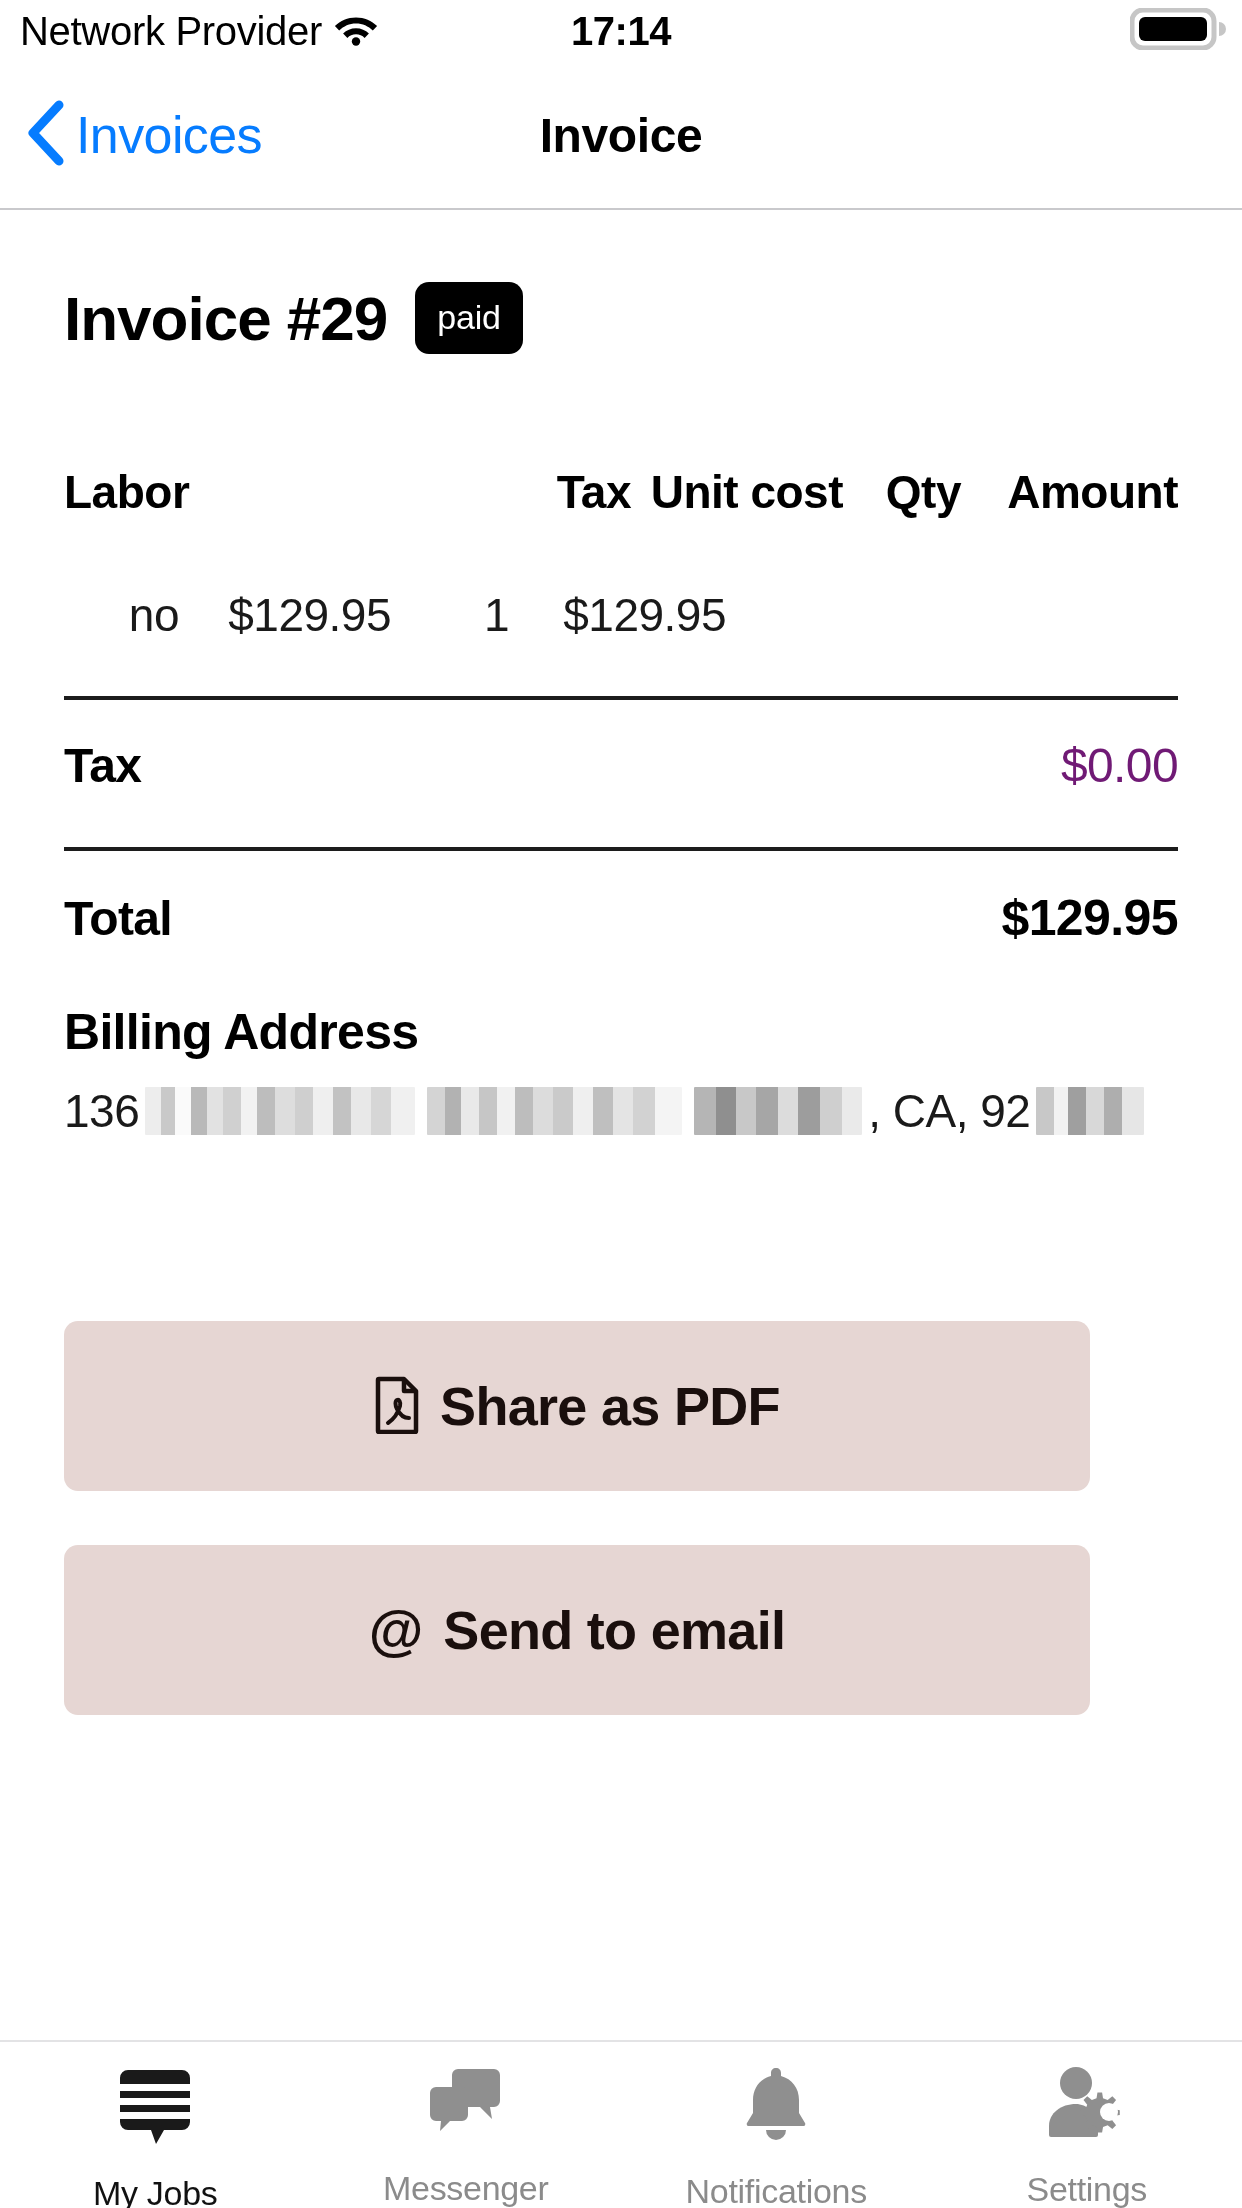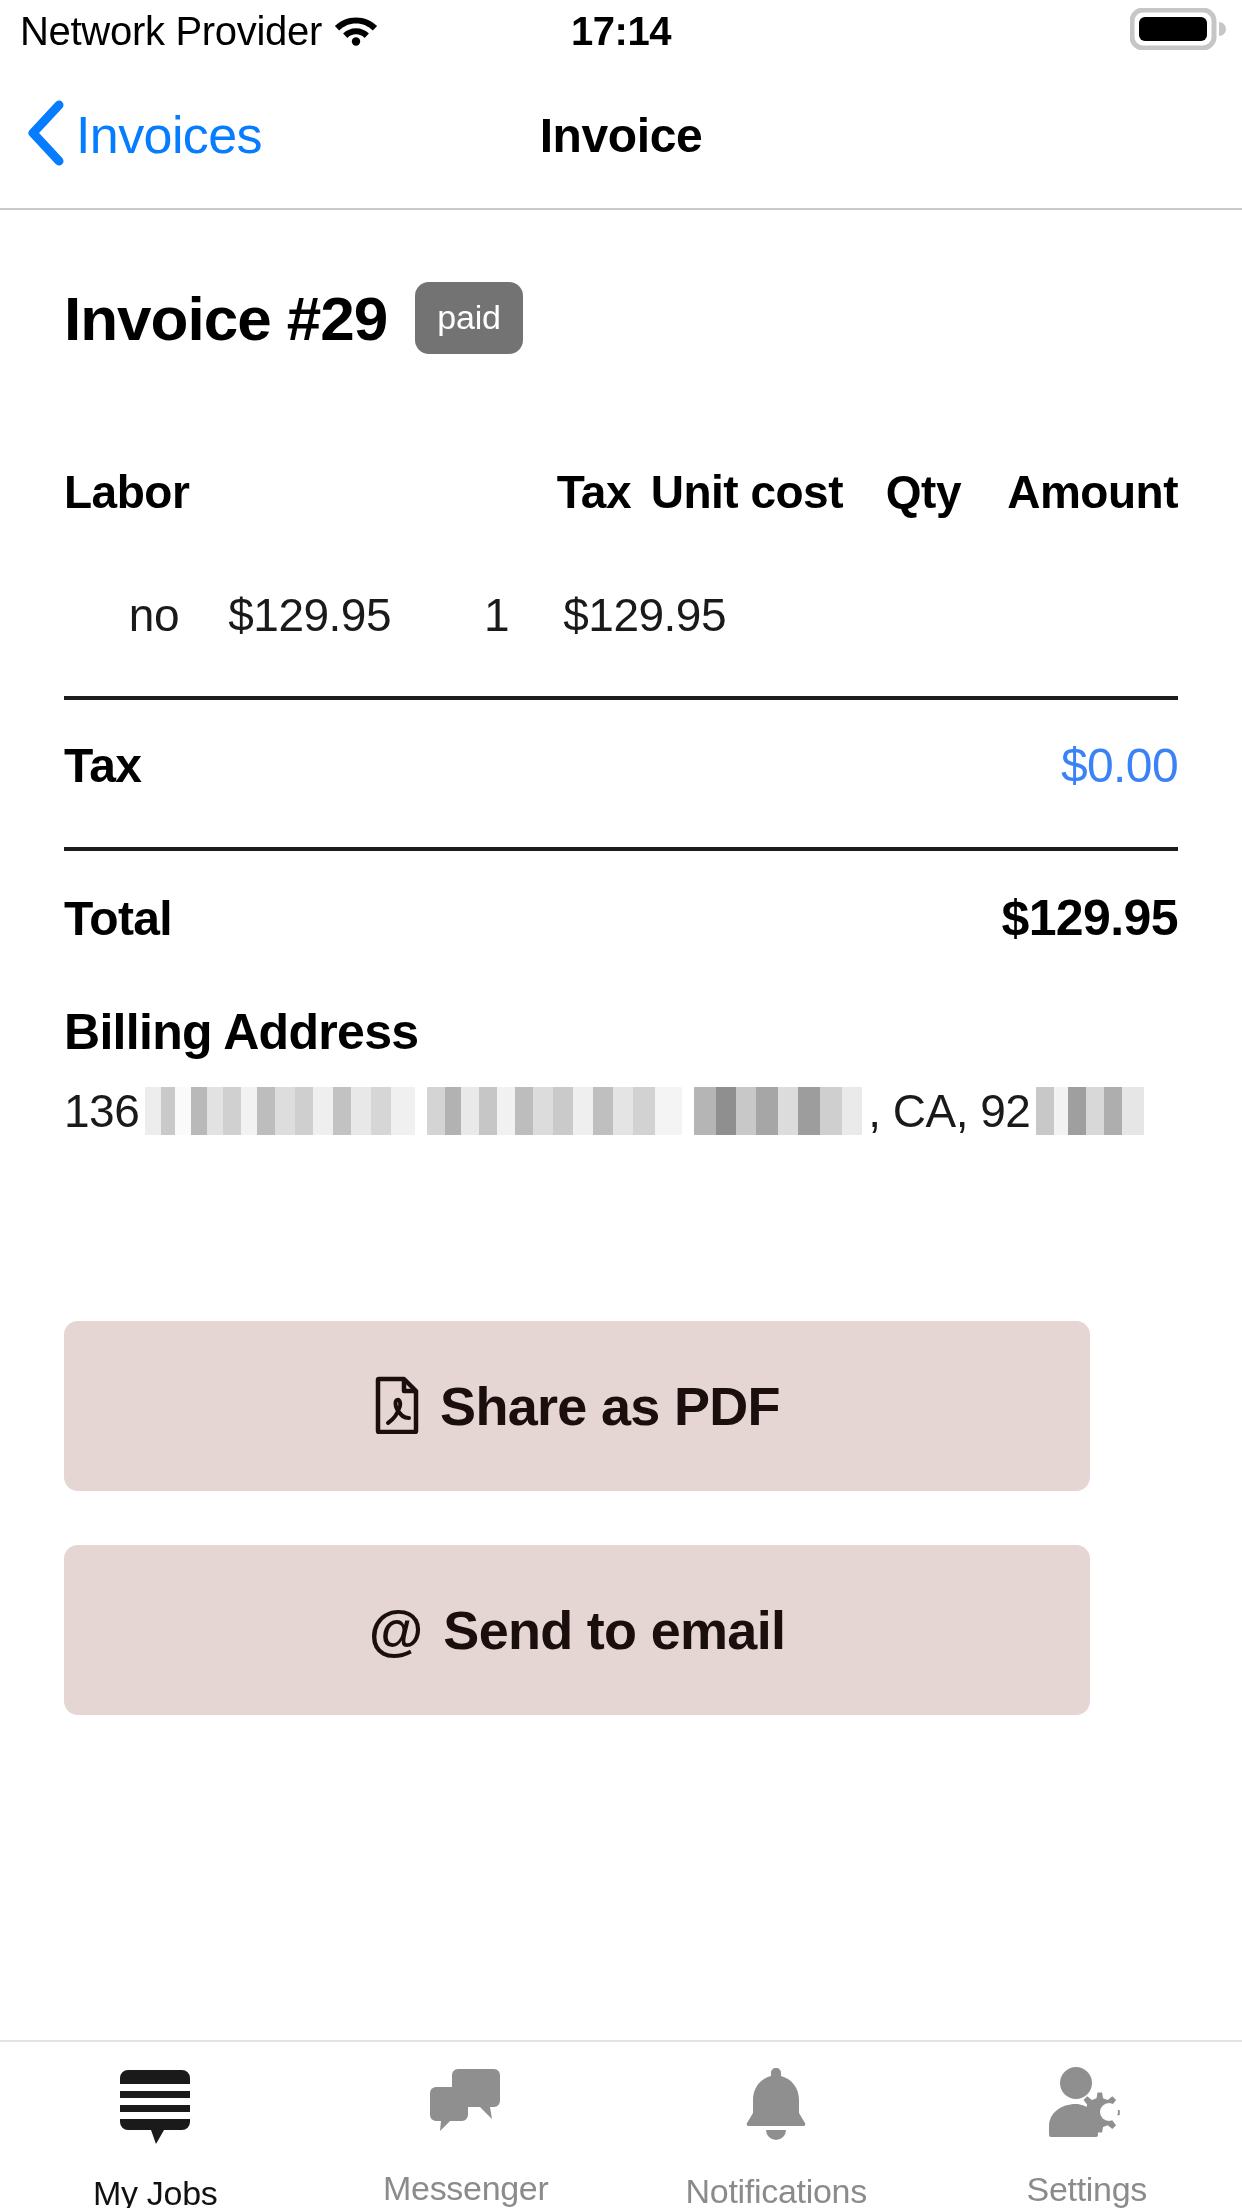--- a/index.html
+++ b/index.html
@@ -53,21 +53,21 @@
 
   
   .content { position:absolute; top:210px; left:0; width:1242px; }
 
   .inv-head {
     display:flex; align-items:center; gap:28px;
     padding:72px 0 0 64px;
   }
   .inv-title { font-size:62px; font-weight:bold; color:#000; letter-spacing:-1px; }
   .badge {
-    background:#737373; color:#fff;
+    background:#000000; color:#fff;
     font-size:34px; line-height:1;
     padding:18px 22px 20px; border-radius:14px;
     letter-spacing:-0.2px;
   }
 
   
   .table { margin:78px 64px 0 64px; width:1114px; }
   .trow { display:flex; align-items:baseline; width:100%; }
   .c-labor  { width:452px; text-align:left; }
   .c-tax    { width:115px; text-align:right; }
@@ -78,21 +78,21 @@
   .tbody .trow > div { font-size:46px; font-weight:normal; color:#1a1a1a; letter-spacing:-0.5px; }
   .tbody .trow { margin-top:36px; }
 
   .rule { height:4px; background:#1c1c1c; width:1114px; margin:54px 0 0 0; }
 
   .sumrow {
     display:flex; justify-content:space-between; align-items:baseline;
     width:1114px; margin-top:38px;
   }
   .sum-label { font-size:48px; font-weight:bold; color:#000; letter-spacing:-0.6px; }
-  .sum-value-reg { font-size:48px; font-weight:normal; color:#3b82f6; letter-spacing:-0.6px; }
+  .sum-value-reg { font-size:48px; font-weight:normal; color:#701a75; letter-spacing:-0.6px; }
   .sum-value-bold { font-size:50px; font-weight:bold; color:#000; letter-spacing:-0.6px; }
 
   
   .billing { margin:56px 64px 0 64px; width:1114px; }
   .billing-title { font-size:50px; font-weight:bold; color:#000; letter-spacing:-0.7px; }
   .billing-line {
     margin-top:22px; display:flex; align-items:center; gap:0;
     font-size:46px; color:#1a1a1a; letter-spacing:-0.5px; height:56px;
   }
   .redact {

